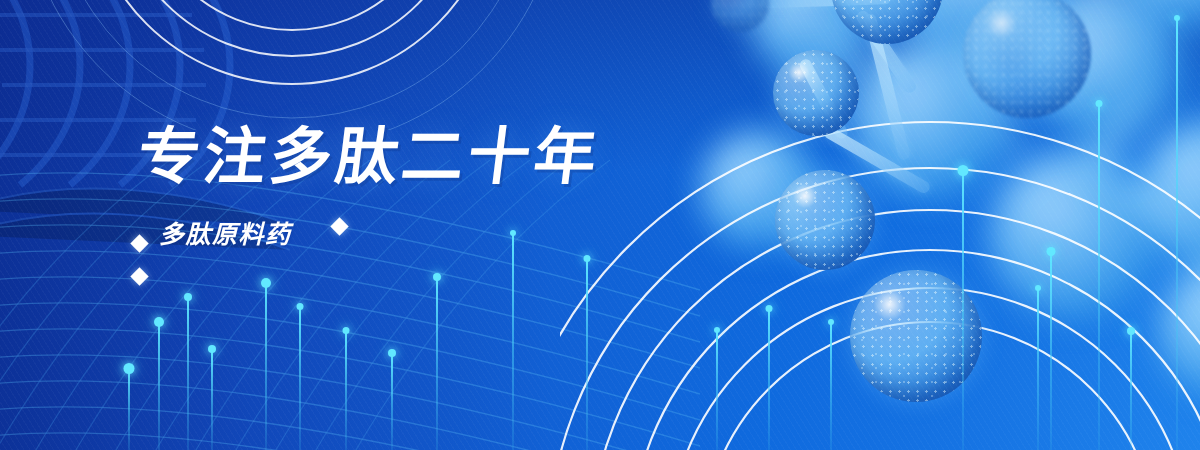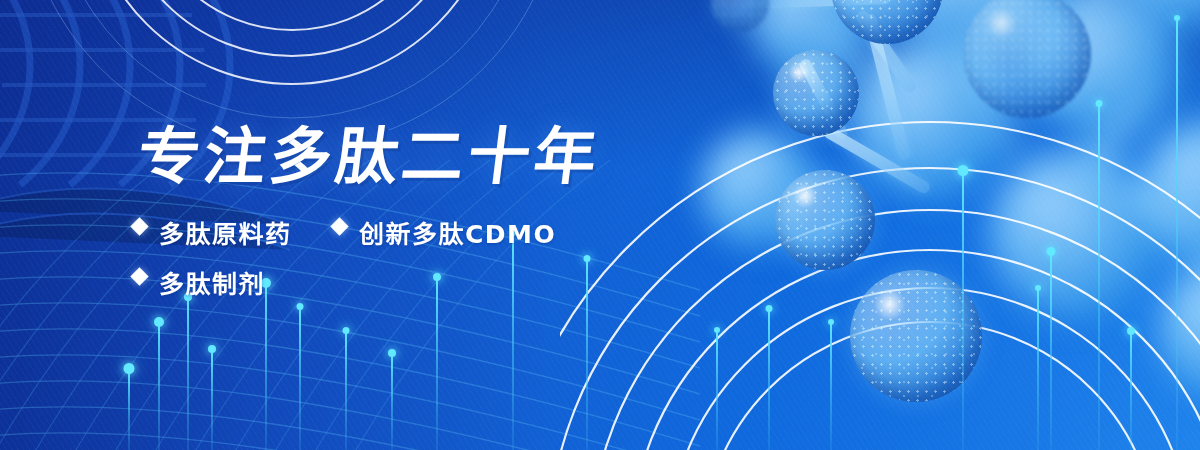--- a/index.html
+++ b/index.html
@@ -81,21 +81,21 @@
     font-weight:900;color:#ffffff;
     letter-spacing:4px;
     font-family:"DejaVu Sans","Liberation Sans",sans-serif;
     transform:skewX(-7deg);
     text-shadow:3px 3px 0 rgba(12,52,140,.30), 0 0 26px rgba(120,190,255,.25);
     white-space:nowrap;
   }
 
   .bullets{position:absolute;left:133px;top:220px;width:470px;}
   .brow{display:flex;align-items:flex-start;margin-bottom:20px;}
-  .bitem{display:flex;align-items:flex-start;white-space:nowrap;}
+  .bitem{display:flex;align-items:flex-end;white-space:nowrap;font-style:italic;}
   .bitem.c1{width:200px;}
   .dia{
     width:13px;height:13px;flex:0 0 13px;background:#ffffff;
     transform:rotate(45deg);margin-right:13px;
     box-shadow:0 0 7px rgba(190,225,255,.55);
   }
   .btxt{
     color:#ffffff;font-size:25px;line-height:30px;font-weight:700;
     letter-spacing:1.5px;
     font-family:"DejaVu Sans","Liberation Sans",sans-serif;
@@ -296,26 +296,24 @@
 
     <div class="bullets">
 
       <div class="brow">
         <div class="bitem c1">
           <span class="dia"></span>
           <span class="btxt">多肽原料药</span>
         </div>
         <div class="bitem">
           <span class="dia"></span>
-          <span class="btxt">创新多肽CDMO</span>
         </div>
       </div>
 
       <div class="brow">
         <div class="bitem c1">
           <span class="dia"></span>
-          <span class="btxt">多肽制剂</span>
         </div>
       </div>
 
     </div>
   </div>
 </div>
 
 </body></html>

